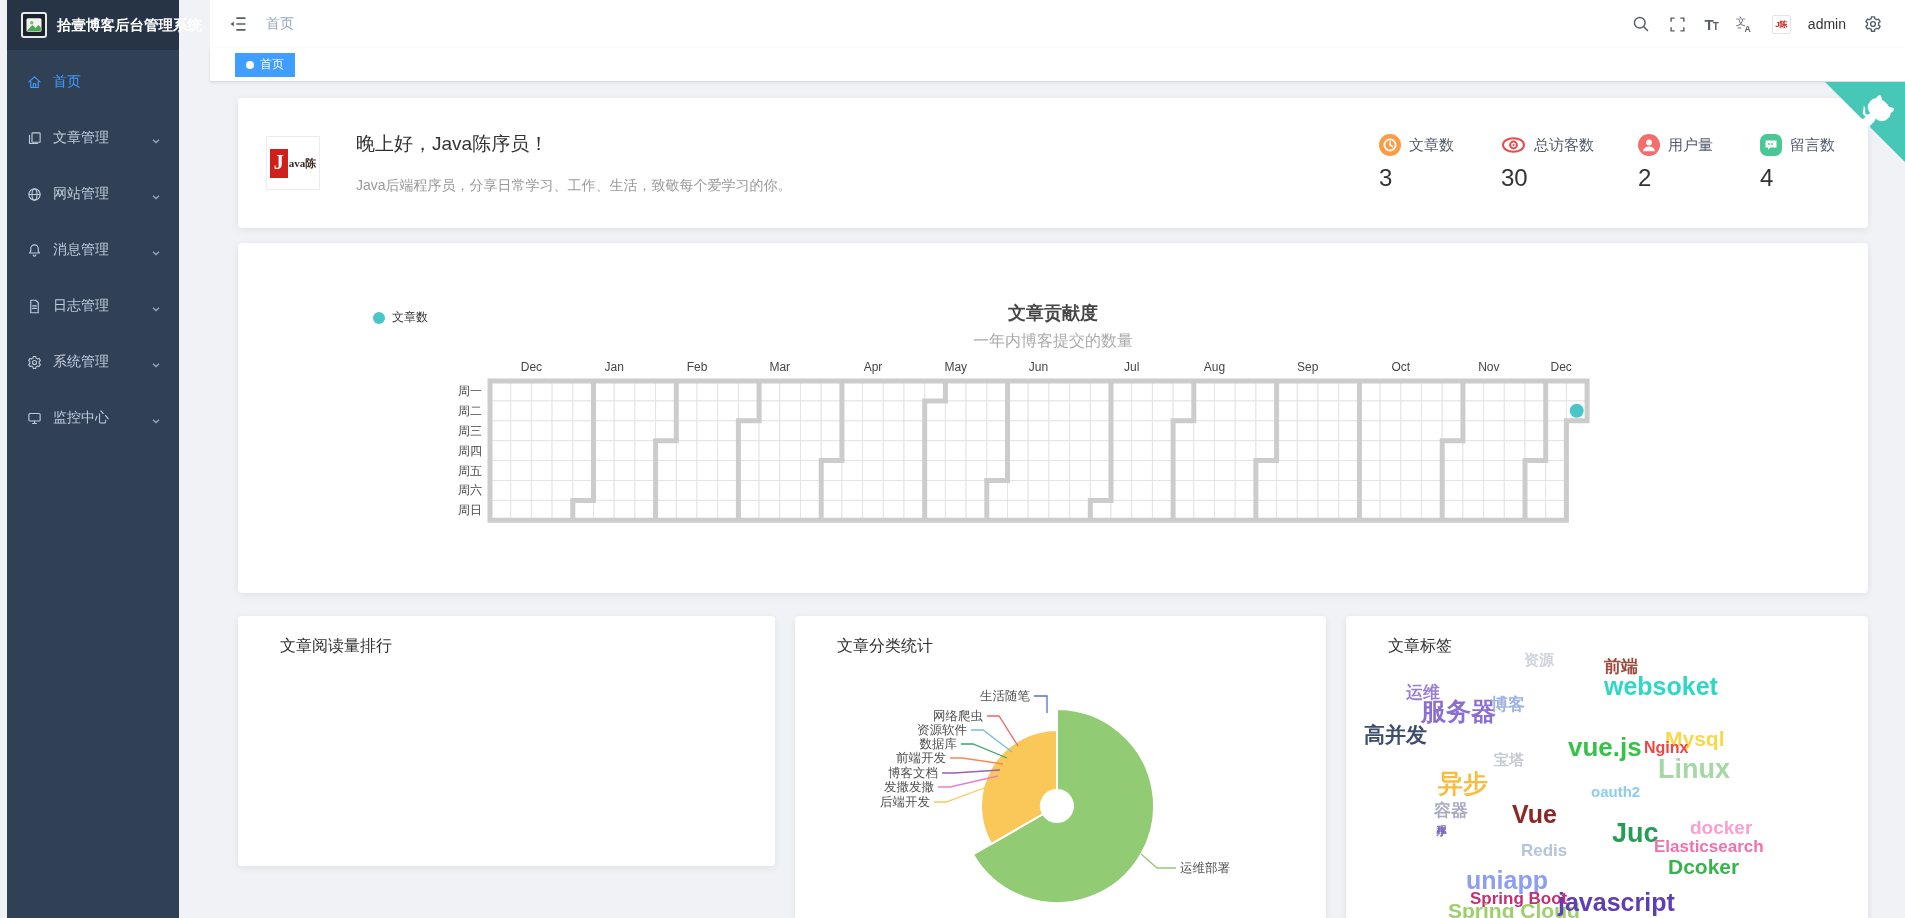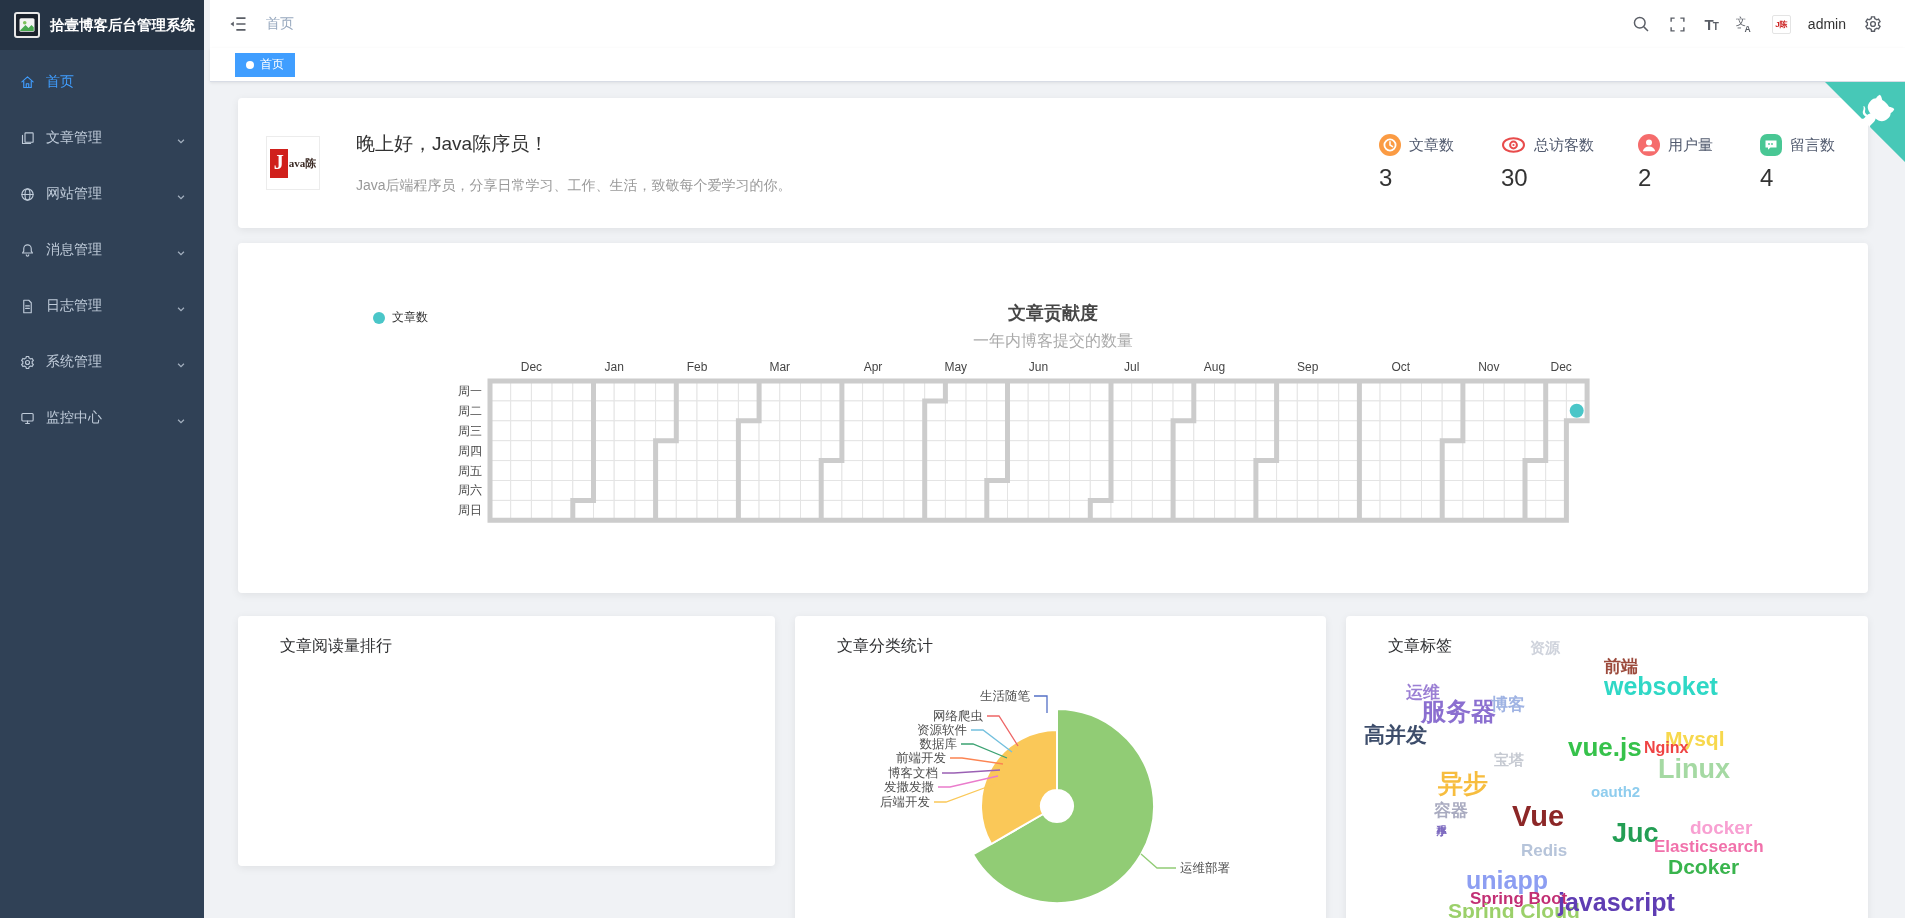--- a/index.html
+++ b/index.html
@@ -1,20 +1,20 @@
 <!DOCTYPE html>
 <html><head>
 <meta charset="utf-8">
 <style>
   * { margin:0; padding:0; box-sizing:border-box; }
   html,body { width:1905px; height:918px; overflow:hidden;
     font-family:"Liberation Sans","DejaVu Sans",sans-serif; background:#f0f2f5; }
 
   
-  .sidebar { position:fixed; left:0; top:0; width:204px; height:100%; background:#304156; z-index:50; }
+  .sidebar { position:fixed; left:7px; top:0; width:172px; height:100%; background:#304156; z-index:50; }
   .logo-bar { height:50px; background:#263445; display:flex; align-items:center; gap:10px; padding:0 14px; }
   .logo-img { width:26px; height:26px; border-radius:3px; background:#1b222c; border:2px solid #e8e8e8;
     display:flex; align-items:center; justify-content:center; flex:0 0 auto; }
   .logo-title { color:#fff; font-size:14.5px; font-weight:bold; white-space:nowrap; }
   .menu { padding-top:4px; }
   .menu-item { height:56px; display:flex; align-items:center; padding:0 18px 0 20px; cursor:pointer;
     color:#bfcbd9; font-size:14px; }
   .menu-item .mi-icon { width:16px; height:16px; margin-right:10px; display:flex; align-items:center; }
   .menu-item.active { color:#409EFF; }
   .menu-item .chevron { margin-left:auto; width:10px; height:10px; opacity:.8; }
@@ -754,37 +754,37 @@
             <polyline points="139,156 151,156 200,138" fill="none" stroke="#fac858" stroke-width="1.3"></polyline>
             <text x="135" y="160" text-anchor="end" font-size="12.5" fill="#4e4e4e">后端开发</text>
             <polyline points="346,208 362,222 381,222" fill="none" stroke="#91cc75" stroke-width="1.3"></polyline>
             <text x="385" y="226" text-anchor="start" font-size="12.5" fill="#4e4e4e">运维部署</text>
           </svg>
       </section>
 
       <section class="card bcard tag-card">
         <div class="bcard-title" style="position:relative;z-index:2;">文章标签</div>
         <div class="cloud" id="tag-cloud">
-            <span style="left: 178px; top: 24px; color: rgb(207, 211, 220); font-size: 15px; font-weight: bold; margin-left: 6px;">资源</span>
+            <span style="left: 178px; top: 36px; color: rgb(207, 211, 220); font-size: 15px; font-weight: bold;">资源</span>
             <span style="left: 258px; top: 42px; color: rgb(156, 74, 60); font-size: 17px; font-weight: bold;">前端</span>
             <span style="left: 258px; top: 58px; color: rgb(47, 216, 198); font-size: 25px; font-weight: bold;">websoket</span>
             <span style="left: 60px; top: 68px; color: rgb(155, 127, 212); font-size: 17px; font-weight: bold;">运维</span>
             <span style="left: 75px; top: 83px; color: rgb(139, 111, 208); font-size: 25px; font-weight: bold;">服务器</span>
             <span style="left: 145px; top: 80px; color: rgb(159, 179, 227); font-size: 17px; font-weight: bold;">博客</span>
             <span style="left: 18px; top: 108px; color: rgb(61, 77, 107); font-size: 21px; font-weight: bold;">高并发</span>
             <span style="left: 222px; top: 118px; color: rgb(54, 194, 75); font-size: 26px; font-weight: bold;">vue.js</span>
             <span style="left: 319px; top: 112px; color: rgb(247, 216, 77); font-size: 21px; font-weight: bold;">Mysql</span>
             <span style="left: 298px; top: 124px; color: #ef4444; font-size: 16px; font-weight: bold;">Nginx</span>
             <span style="left: 148px; top: 136px; color: rgb(198, 202, 210); font-size: 15px; font-weight: bold;">宝塔</span>
             <span style="left: 312px; top: 140px; color: rgb(165, 217, 163); font-size: 27px; font-weight: bold;">Linux</span>
             <span style="left: 92px; top: 155px; color: rgb(247, 189, 62); font-size: 25px; font-weight: bold;">异步</span>
             <span style="left: 245px; top: 168px; color: rgb(143, 205, 238); font-size: 15px; font-weight: bold;">oauth2</span>
             <span style="left: 88px; top: 186px; color: rgb(169, 171, 192); font-size: 17px; font-weight: bold;">容器</span>
             <span class="vertical" style="left: 90px; top: 202px; color: rgb(126, 107, 192); font-size: 10px; font-weight: bold;">小程序</span>
-            <span style="left: 166px; top: 186px; color: rgb(140, 39, 39); font-size: 29px; font-weight: bold;">Vue</span>
+            <span style="left: 166px; top: 186px; color: rgb(140, 39, 39); font-size: 25px; font-weight: bold;">Vue</span>
             <span style="left: 266px; top: 204px; color: rgb(35, 158, 84); font-size: 27px; font-weight: bold;">Juc</span>
             <span style="left: 344px; top: 202px; color: rgb(248, 160, 210); font-size: 19px; font-weight: bold;">docker</span>
             <span style="left: 175px; top: 226px; color: rgb(182, 196, 218); font-size: 17px; font-weight: bold;">Redis</span>
             <span style="left: 308px; top: 222px; color: rgb(241, 113, 171); font-size: 17px; font-weight: bold;">Elasticsearch</span>
             <span style="left: 322px; top: 240px; color: rgb(57, 180, 77); font-size: 21px; font-weight: bold;">Dcoker</span>
             <span style="left: 120px; top: 252px; color: rgb(141, 158, 242); font-size: 25px; font-weight: bold;">uniapp</span>
             <span style="left: 124px; top: 274px; color: rgb(194, 47, 116); font-size: 17px; font-weight: bold;">Spring Boot</span>
             <span style="left: 102px; top: 284px; color: rgb(155, 208, 106); font-size: 21px; font-weight: bold;">Spring Cloud</span>
             <span style="left: 212px; top: 274px; color: rgb(95, 61, 179); font-size: 25px; font-weight: bold;">javascript</span>
           </div>

